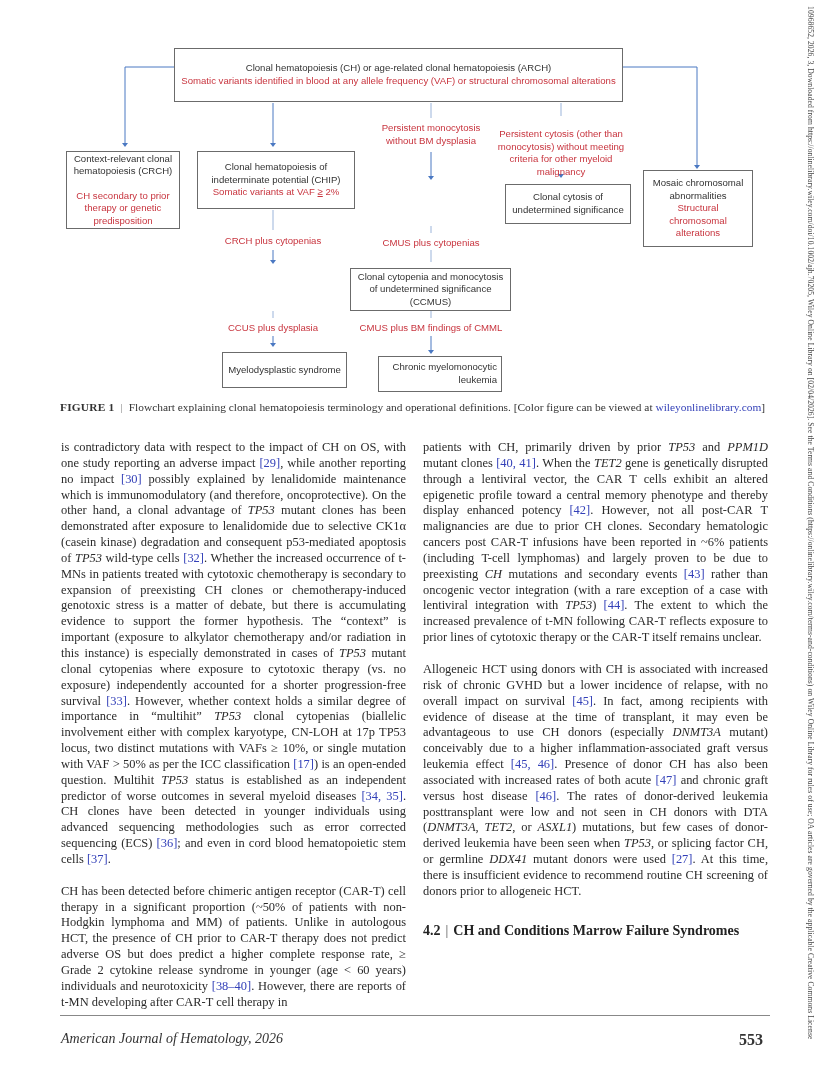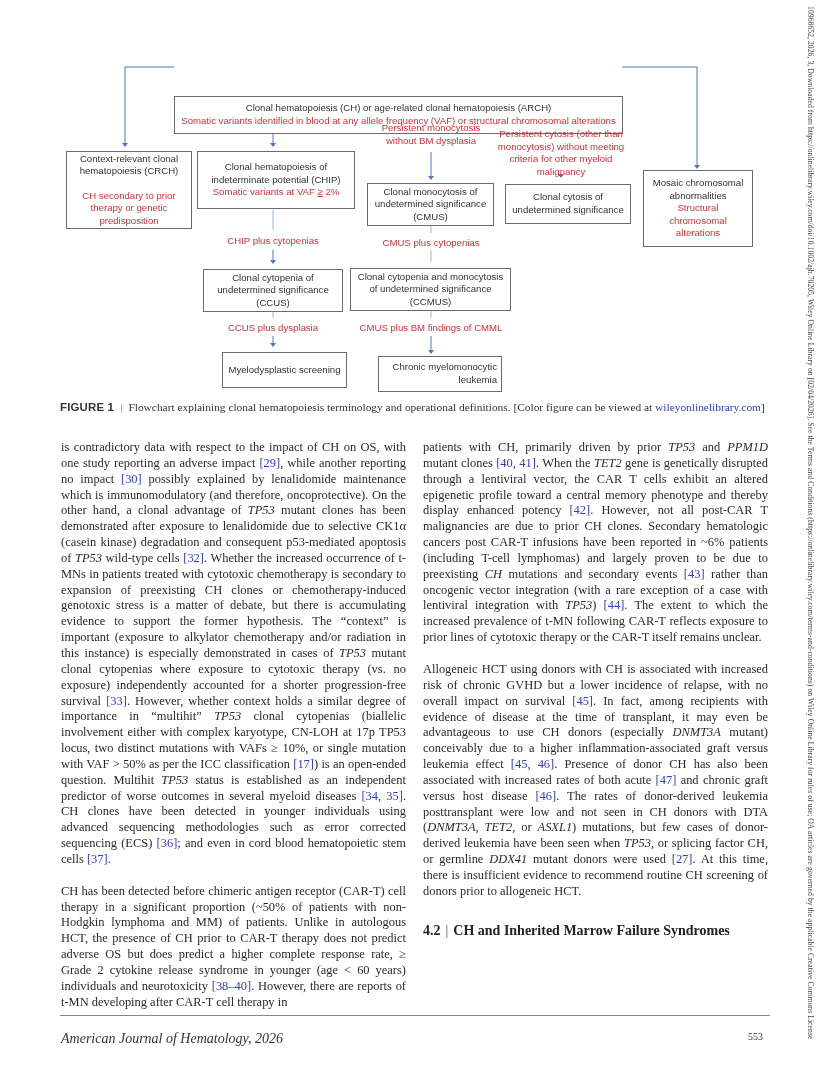--- a/index.html
+++ b/index.html
@@ -3,34 +3,34 @@
 <meta charset="utf-8">
 <style>
   html, body { margin: 0; padding: 0; background: #ffffff; }
   body { width: 820px; height: 1079px; position: relative; overflow: hidden; font-family: "Liberation Serif", "DejaVu Serif", serif; color: #222; }
   .figure { position: absolute; left: 0; top: 0; width: 800px; height: 395px; }
   .figure svg { position: absolute; left: 0; top: 0; }
   .box { position: absolute; border: 1px solid #6b6b6b; background: #fff; display: flex; flex-direction: column; align-items: center; justify-content: center; text-align: center; font-family: "Liberation Sans", "DejaVu Sans", sans-serif; font-size: 9.6px; line-height: 12.6px; color: #333; box-sizing: border-box; padding: 2px 4px; }
   .box .red, .label.red { color: #c8353f; }
   .label { position: absolute; text-align: center; font-family: "Liberation Sans", "DejaVu Sans", sans-serif; font-size: 9.6px; line-height: 12.6px; }
   .caption { position: absolute; left: 60px; top: 400px; width: 710px; font-size: 11.4px; line-height: 15px; color: #333; }
-  .caption b { font-weight: bold; font-family: Liberation Sans, sans-serif; letter-spacing: 0.2px; }
+  .caption b { font-weight: bold; font-family: Liberation Serif, serif; letter-spacing: 0.2px; }
   .caption .sep { color: #888; padding: 0 6px; }
   a, .link { color: #3340b8; text-decoration: none; }
   .col { position: absolute; width: 345px; font-size: 12.45px; line-height: 15.85px; text-align: justify; color: #2a2a2a; }
   .col p { margin: 0; }
   .col p + p { margin-top: 16px; }
   .col i { font-style: italic; }
   .col-left { left: 61px; top: 440px; }
   .col-right { left: 423px; top: 440px; }
   .heading { font-weight: bold; font-size: 14px; line-height: 18px; margin: 22px 0 14px 0 !important; text-align: left; color: #222; }
   .heading .bar { font-weight: normal; color: #555; padding: 0 5px; }
   .footer-rule { position: absolute; left: 60px; top: 1015px; width: 710px; height: 1px; background: #888; }
   .footer-left { position: absolute; left: 61px; top: 1031px; font-style: italic; font-size: 14px; color: #333; }
-  .footer-right { position: absolute; right: 57px; top: 1031px; font-size: 10px; color: #333; }
+  .footer-right { position: absolute; right: 57px; top: 1031px; font-size: 16px; color: #333; font-weight: bold; }
   .sidebar { position: absolute; left: 804px; top: 6px; width: 1060px; height: 12px; transform-origin: 0 0; transform: translate(12px, 0) rotate(90deg); font-size: 7.6px; line-height: 12px; color: #444; white-space: nowrap; letter-spacing: 0.08px; }
 </style>
 </head>
 <body>
 
 <div class="sidebar">10968652, 2026, 3, Downloaded from https://onlinelibrary.wiley.com/doi/10.1002/ajh.70205, Wiley Online Library on [02/04/2026]. See the Terms and Conditions (https://onlinelibrary.wiley.com/terms-and-conditions) on Wiley Online Library for rules of use; OA articles are governed by the applicable Creative Commons License</div>
 
 <div class="figure">
   <svg width="800" height="395">
     <g stroke="#4a78c2" stroke-width="1" fill="none">
@@ -64,87 +64,81 @@
       <path d="M270 143 L276 143 L273 147 Z"></path>
       <path d="M428 176 L434 176 L431 180 Z"></path>
       <path d="M558 174 L564 174 L561 178 Z"></path>
       <path d="M694 165 L700 165 L697 169 Z"></path>
       <path d="M270 260 L276 260 L273 264 Z"></path>
       <path d="M270 343 L276 343 L273 347 Z"></path>
       <path d="M428 350 L434 350 L431 354 Z"></path>
     </g>
   </svg>
 
-  <div class="box" style="left:174px;top:48px;width:449px;height:38px;margin-top:48px;">
+  <div class="box" style="left:174px;top:48px;width:449px;height:54px;">
     <div>Clonal hematopoiesis (CH) or age-related clonal hematopoiesis (ARCH)</div>
     <div class="red">Somatic variants identified in blood at any allele frequency (VAF)  or structural chromosomal alterations</div>
   </div>
 
-  <div class="box" style="left:66px;top:151px;width:126px;height:78px;gap:12px;">
+  <div class="box" style="left:66px;top:151px;width:114px;height:78px;gap:12px;">
     <div>Context-relevant clonal hematopoiesis (CRCH)</div>
     <div class="red">CH secondary to prior therapy or genetic predisposition</div>
   </div>
 
   <div class="box" style="left:197px;top:151px;width:158px;height:58px;">
     <div>Clonal hematopoiesis of indeterminate potential (CHIP)</div>
     <div class="red"><span>Somatic variants at VAF </span><span style="text-decoration:underline">≥</span><span> 2%</span></div>
   </div>
 
   <div class="label red" style="left:374px;top:122px;width:114px;">Persistent monocytosis without BM dysplasia</div>
 
   <div class="label red" style="left:496px;top:120px;width:130px;margin-top:8px;">Persistent cytosis (other than monocytosis) without meeting criteria for other myeloid malignancy</div>
 
-  <div class="box" style="left:367px;top:183px;width:127px;height:43px;">
-    <div>Clonal monocytosis of undetermined significance (CMUS)</div>
-  </div>
 
   <div class="box" style="left:643px;top:170px;width:110px;height:77px;">
     <div>Mosaic chromosomal abnormalities</div>
     <div class="red">Structural chromosomal alterations</div>
   </div>
 
   <div class="box" style="left:505px;top:184px;width:126px;height:40px;">
     <div>Clonal cytosis of undetermined significance</div>
   </div>
 
-  <div class="label red" style="left:213px;top:235px;width:120px;">CHIP plus cytopenias</div>
+  <div class="label red" style="left:213px;top:235px;width:120px;">CRCH plus cytopenias</div>
 
   <div class="label red" style="left:371px;top:237px;width:120px;">CMUS plus cytopenias</div>
 
-  <div class="box" style="left:203px;top:269px;width:140px;height:43px;">
-    <div>Clonal cytopenia of undetermined significance (CCUS)</div>
-  </div>
 
   <div class="box" style="left:350px;top:268px;width:161px;height:43px;">
     <div>Clonal cytopenia and monocytosis of undetermined significance (CCMUS)</div>
   </div>
 
   <div class="label red" style="left:213px;top:322px;width:120px;">CCUS plus dysplasia</div>
 
   <div class="label red" style="left:356px;top:322px;width:150px;">CMUS plus BM findings of CMML</div>
 
   <div class="box" style="left:222px;top:352px;width:125px;height:36px;">
-    <div>Myelodysplastic screening</div>
+    <div>Myelodysplastic syndrome</div>
   </div>
 
   <div class="box" style="left:378px;top:356px;width:124px;height:36px;text-align:right;">
     <div>Chronic myelomonocytic leukemia</div>
   </div>
 </div>
 
 <div class="caption">
   <b>FIGURE 1</b><span class="sep">|</span><span>Flowchart explaining clonal hematopoiesis terminology and operational definitions. [Color figure can be viewed at </span><a class="link">wileyonlinelibrary.com</a><span>]</span>
 </div>
 
 <div class="col col-left">
   <p>is contradictory data with respect to the impact of CH on OS, with one study reporting an adverse impact <a class="link">[29]</a>, while another reporting no impact <a class="link">[30]</a> possibly explained by lenalidomide maintenance which is immunomodulatory (and therefore, oncoprotective). On the other hand, a clonal advantage of <i>TP53</i> mutant clones has been demonstrated after exposure to lenalidomide due to selective CK1α (casein kinase) degradation and consequent p53-mediated apoptosis of <i>TP53</i> wild-type cells <a class="link">[32]</a>. Whether the increased occurrence of t-MNs in patients treated with cytotoxic chemotherapy is secondary to expansion of preexisting CH clones or chemotherapy-induced genotoxic stress is a matter of debate, but there is accumulating evidence to support the former hypothesis. The “context” is important (exposure to alkylator chemotherapy and/or radiation in this instance) is especially demonstrated in cases of <i>TP53</i> mutant clonal cytopenias where exposure to cytotoxic therapy (vs. no exposure) independently accounted for a shorter progression-free survival <a class="link">[33]</a>. However, whether context holds a similar degree of importance in “multihit” <i>TP53</i> clonal cytopenias (biallelic involvement either with complex karyotype, CN-LOH at 17p TP53 locus, two distinct mutations with VAFs ≥ 10%, or single mutation with VAF &gt; 50% as per the ICC classification <a class="link">[17]</a>) is an open-ended question. Multihit <i>TP53</i> status is established as an independent predictor of worse outcomes in several myeloid diseases <a class="link">[34, 35]</a>. CH clones have been detected in younger individuals using advanced sequencing methodologies such as error corrected sequencing (ECS) <a class="link">[36]</a>; and even in cord blood hematopoietic stem cells <a class="link">[37]</a>.</p>
   <p>CH has been detected before chimeric antigen receptor (CAR-T) cell therapy in a significant proportion (~50% of patients with non-Hodgkin lymphoma and MM) of patients. Unlike in autologous HCT, the presence of CH prior to CAR-T therapy does not predict adverse OS but does predict a higher complete response rate, ≥ Grade 2 cytokine release syndrome in younger (age &lt; 60 years) individuals and neurotoxicity <a class="link">[38–40]</a>. However, there are reports of t-MN developing after CAR-T cell therapy in</p>
 </div>
 
 <div class="col col-right">
   <p>patients with CH, primarily driven by prior <i>TP53</i> and <i>PPM1D</i> mutant clones <a class="link">[40, 41]</a>. When the <i>TET2</i> gene is genetically disrupted through a lentiviral vector, the CAR T cells exhibit an altered epigenetic profile toward a central memory phenotype and thereby display enhanced potency <a class="link">[42]</a>. However, not all post-CAR T malignancies are due to prior CH clones. Secondary hematologic cancers post CAR-T infusions have been reported in ~6% patients (including T-cell lymphomas) and largely proven to be due to preexisting <i>CH</i> mutations and secondary events <a class="link">[43]</a> rather than oncogenic vector integration (with a rare exception of a case with lentiviral integration with <i>TP53</i>) <a class="link">[44]</a>. The extent to which the increased prevalence of t-MN following CAR-T reflects exposure to prior lines of cytotoxic therapy or the CAR-T itself remains unclear.</p>
   <p>Allogeneic HCT using donors with CH is associated with increased risk of chronic GVHD but a lower incidence of relapse, with no overall impact on survival <a class="link">[45]</a>. In fact, among recipients with evidence of disease at the time of transplant, it may even be advantageous to use CH donors (especially <i>DNMT3A</i> mutant) conceivably due to a higher inflammation-associated graft versus leukemia effect <a class="link">[45, 46]</a>. Presence of donor CH has also been associated with increased rates of both acute <a class="link">[47]</a> and chronic graft versus host disease <a class="link">[46]</a>. The rates of donor-derived leukemia posttransplant were low and not seen in CH donors with DTA (<i>DNMT3A</i>, <i>TET2</i>, or <i>ASXL1</i>) mutations, but few cases of donor-derived leukemia have been seen when <i>TP53</i>, or splicing factor CH, or germline <i>DDX41</i> mutant donors were used <a class="link">[27]</a>. At this time, there is insufficient evidence to recommend routine CH screening of donors prior to allogeneic HCT.</p>
-  <p class="heading"><span>4.2</span><span class="bar">|</span><span>CH and Inherited Marrow Failure Syndromes</span></p>
+  <p class="heading"><span>4.2</span><span class="bar">|</span><span>CH and Conditions Marrow Failure Syndromes</span></p>
 </div>
 
 <div class="footer-rule"></div>
 <div class="footer-left">American Journal of Hematology, 2026</div>
 <div class="footer-right">553</div>
 
 </body></html>

